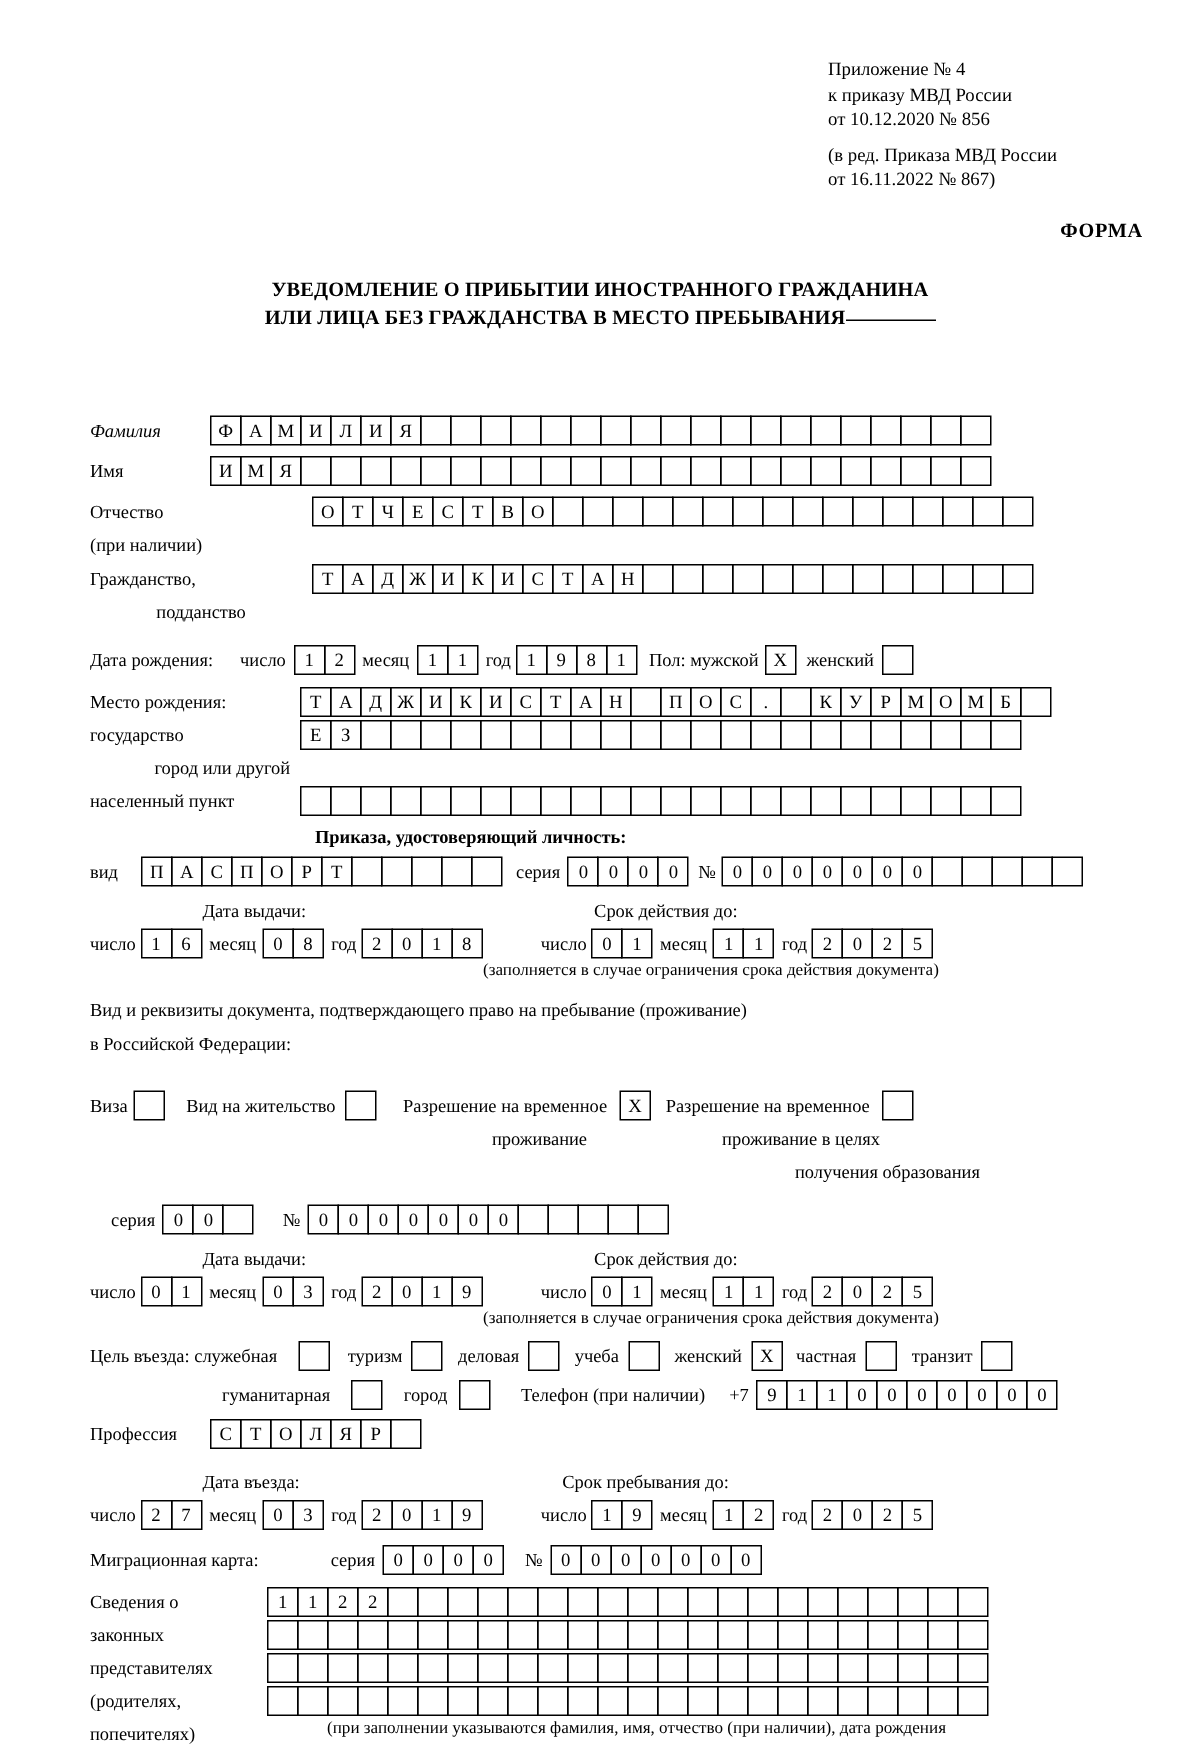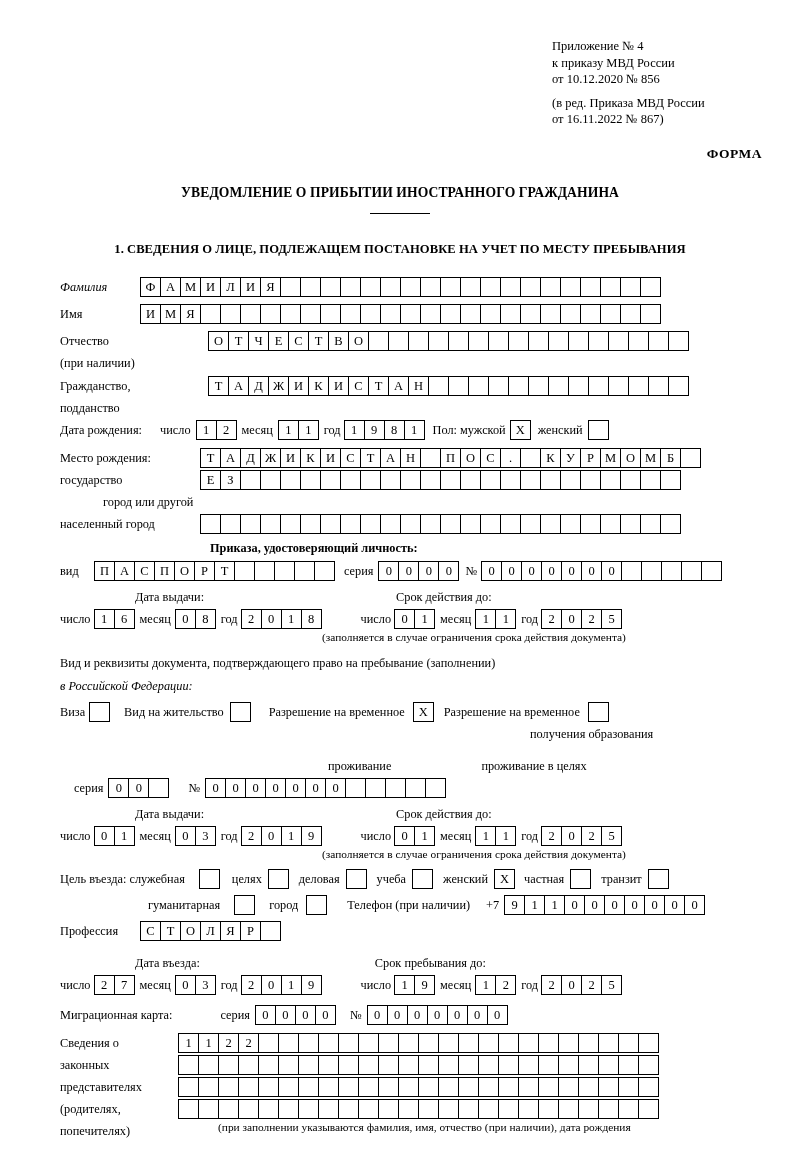--- a/index.html
+++ b/index.html
@@ -130,24 +130,23 @@
     <div>от 10.12.2020 № 856</div>
     <div class="gap"></div>
     <div>(в ред. Приказа МВД России</div>
     <div>от 16.11.2022 № 867)</div>
   </div>
 
   <div class="forma">ФОРМА</div>
 
   <div class="title">
     <div>УВЕДОМЛЕНИЕ О ПРИБЫТИИ ИНОСТРАННОГО ГРАЖДАНИНА</div>
-    <div><span class="underline"></span></div>
+    <div><span>ИЛИ ЛИЦА БЕЗ ГРАЖДАНСТВА В МЕСТО ПРЕБЫВАНИЯ</span><span class="underline"></span></div>
   </div>
 
-  <div class="section1">1. СВЕДЕНИЯ О ЛИЦЕ, ПОДЛЕЖАЩЕМ ПОСТАНОВКЕ НА УЧЕТ ПО МЕСТУ ПРЕБЫВАНИЯ</div>
 
   <div class="form-body">
 
     <div class="row" style="margin-bottom:7px;">
       <div class="lbl" style="width:80px;font-style:italic;">Фамилия</div>
       <div class="cells" id="cells-surname">
           <div class="cell">Ф</div>
           <div class="cell">А</div>
           <div class="cell">М</div>
           <div class="cell">И</div>
@@ -264,21 +263,21 @@
           <div class="cell"></div>
           <div class="cell"></div>
           <div class="cell"></div>
           <div class="cell"></div>
           <div class="cell"></div>
           <div class="cell"></div>
           <div class="cell"></div>
           <div class="cell"></div>
         </div>
     </div>
-    <div class="row" style="margin-bottom:2px;">
+    <div class="row" style="margin-bottom:12px;text-align:center;">
       <div class="lbl" style="width:148px;">подданство</div>
     </div>
 
     <div class="row flexline" style="margin-bottom:8px;">
       <div class="lbl">Дата рождения:</div>
       <div class="lbl" style="margin-left:18px;">число</div>
       <div class="cells" style="margin-left:5px;" id="cells-birthday">
           <div class="cell">1</div>
           <div class="cell">2</div>
         </div>
@@ -356,21 +355,21 @@
           <div class="cell"></div>
           <div class="cell"></div>
           <div class="cell"></div>
           <div class="cell"></div>
         </div>
     </div>
     <div class="row" style="margin-bottom:2px;">
       <div class="lbl" style="width:140px;margin-left:43px;">город или другой</div>
     </div>
     <div class="row" style="margin-bottom:4px;">
-      <div class="lbl" style="width:140px;">населенный город</div>
+      <div class="lbl" style="width:140px;">населенный пункт</div>
       <div class="cells" id="cells-birthplace3">
           <div class="cell"></div>
           <div class="cell"></div>
           <div class="cell"></div>
           <div class="cell"></div>
           <div class="cell"></div>
           <div class="cell"></div>
           <div class="cell"></div>
           <div class="cell"></div>
           <div class="cell"></div>
@@ -481,46 +480,46 @@
           <div class="cell">5</div>
         </div>
     </div>
 
     <div class="row" style="margin-bottom:10px;">
       <div style="width:262px;"></div>
       <div class="sub">(заполняется в случае ограничения срока действия документа)</div>
     </div>
 
     <div class="row" style="margin-bottom:3px;">
-      <div class="lbl">Вид и реквизиты документа, подтверждающего право на пребывание (заполнении)</div>
-    </div>
-    <div class="row" style="margin-bottom:6px;font-style:italic;">
+      <div class="lbl">Вид и реквизиты документа, подтверждающего право на пребывание (проживание)</div>
+    </div>
+    <div class="row" style="margin-bottom:21px;">
       <div class="lbl">в Российской Федерации:</div>
     </div>
 
     <div class="row flexline" style="margin-bottom:2px;">
       <div class="lbl">Виза</div>
       <div class="checkbox" style="margin-left:4px;"></div>
       <div class="lbl" style="margin-left:14px;">Вид на жительство</div>
       <div class="checkbox" style="margin-left:6px;"></div>
       <div class="lbl" style="margin-left:18px;">Разрешение на временное</div>
       <div class="checkbox" style="margin-left:8px;">Х</div>
       <div class="lbl" style="margin-left:10px;">Разрешение на временное</div>
       <div class="checkbox" style="margin-left:8px;"></div>
     </div>
-    <div class="row" style="margin-bottom:12px;">
-      <div style="width:470px;"></div>
-      <div class="lbl">получения образования</div>
-    </div>
     <div class="row" style="margin-bottom:2px;">
       <div style="width:268px;"></div>
       <div class="lbl">проживание</div>
       <div style="width:90px;"></div>
       <div class="lbl">проживание в целях</div>
     </div>
+    <div class="row" style="margin-bottom:12px;">
+      <div style="width:470px;"></div>
+      <div class="lbl">получения образования</div>
+    </div>
 
     <div class="row flexline" style="margin-bottom:6px;">
       <div class="lbl" style="margin-left:14px;">серия</div>
       <div class="cells" style="margin-left:5px;" id="cells-pseries">
           <div class="cell">0</div>
           <div class="cell">0</div>
           <div class="cell"></div>
         </div>
       <div class="lbl" style="margin-left:20px;">№</div>
       <div class="cells" style="margin-left:5px;" id="cells-pnumber">
@@ -585,21 +584,21 @@
     </div>
 
     <div class="row" style="margin-bottom:9px;">
       <div style="width:262px;"></div>
       <div class="sub">(заполняется в случае ограничения срока действия документа)</div>
     </div>
 
     <div class="row flexline" style="margin-bottom:6px;">
       <div class="lbl">Цель въезда: служебная</div>
       <div class="checkbox" style="margin-left:14px;"></div>
-      <div class="lbl" style="margin-left:12px;">целях</div>
+      <div class="lbl" style="margin-left:12px;">туризм</div>
       <div class="checkbox" style="margin-left:6px;"></div>
       <div class="lbl" style="margin-left:10px;">деловая</div>
       <div class="checkbox" style="margin-left:6px;"></div>
       <div class="lbl" style="margin-left:10px;">учеба</div>
       <div class="checkbox" style="margin-left:6px;"></div>
       <div class="lbl" style="margin-left:10px;">женский</div>
       <div class="checkbox" style="margin-left:6px;">Х</div>
       <div class="lbl" style="margin-left:9px;">частная</div>
       <div class="checkbox" style="margin-left:6px;"></div>
       <div class="lbl" style="margin-left:10px;">транзит</div>

